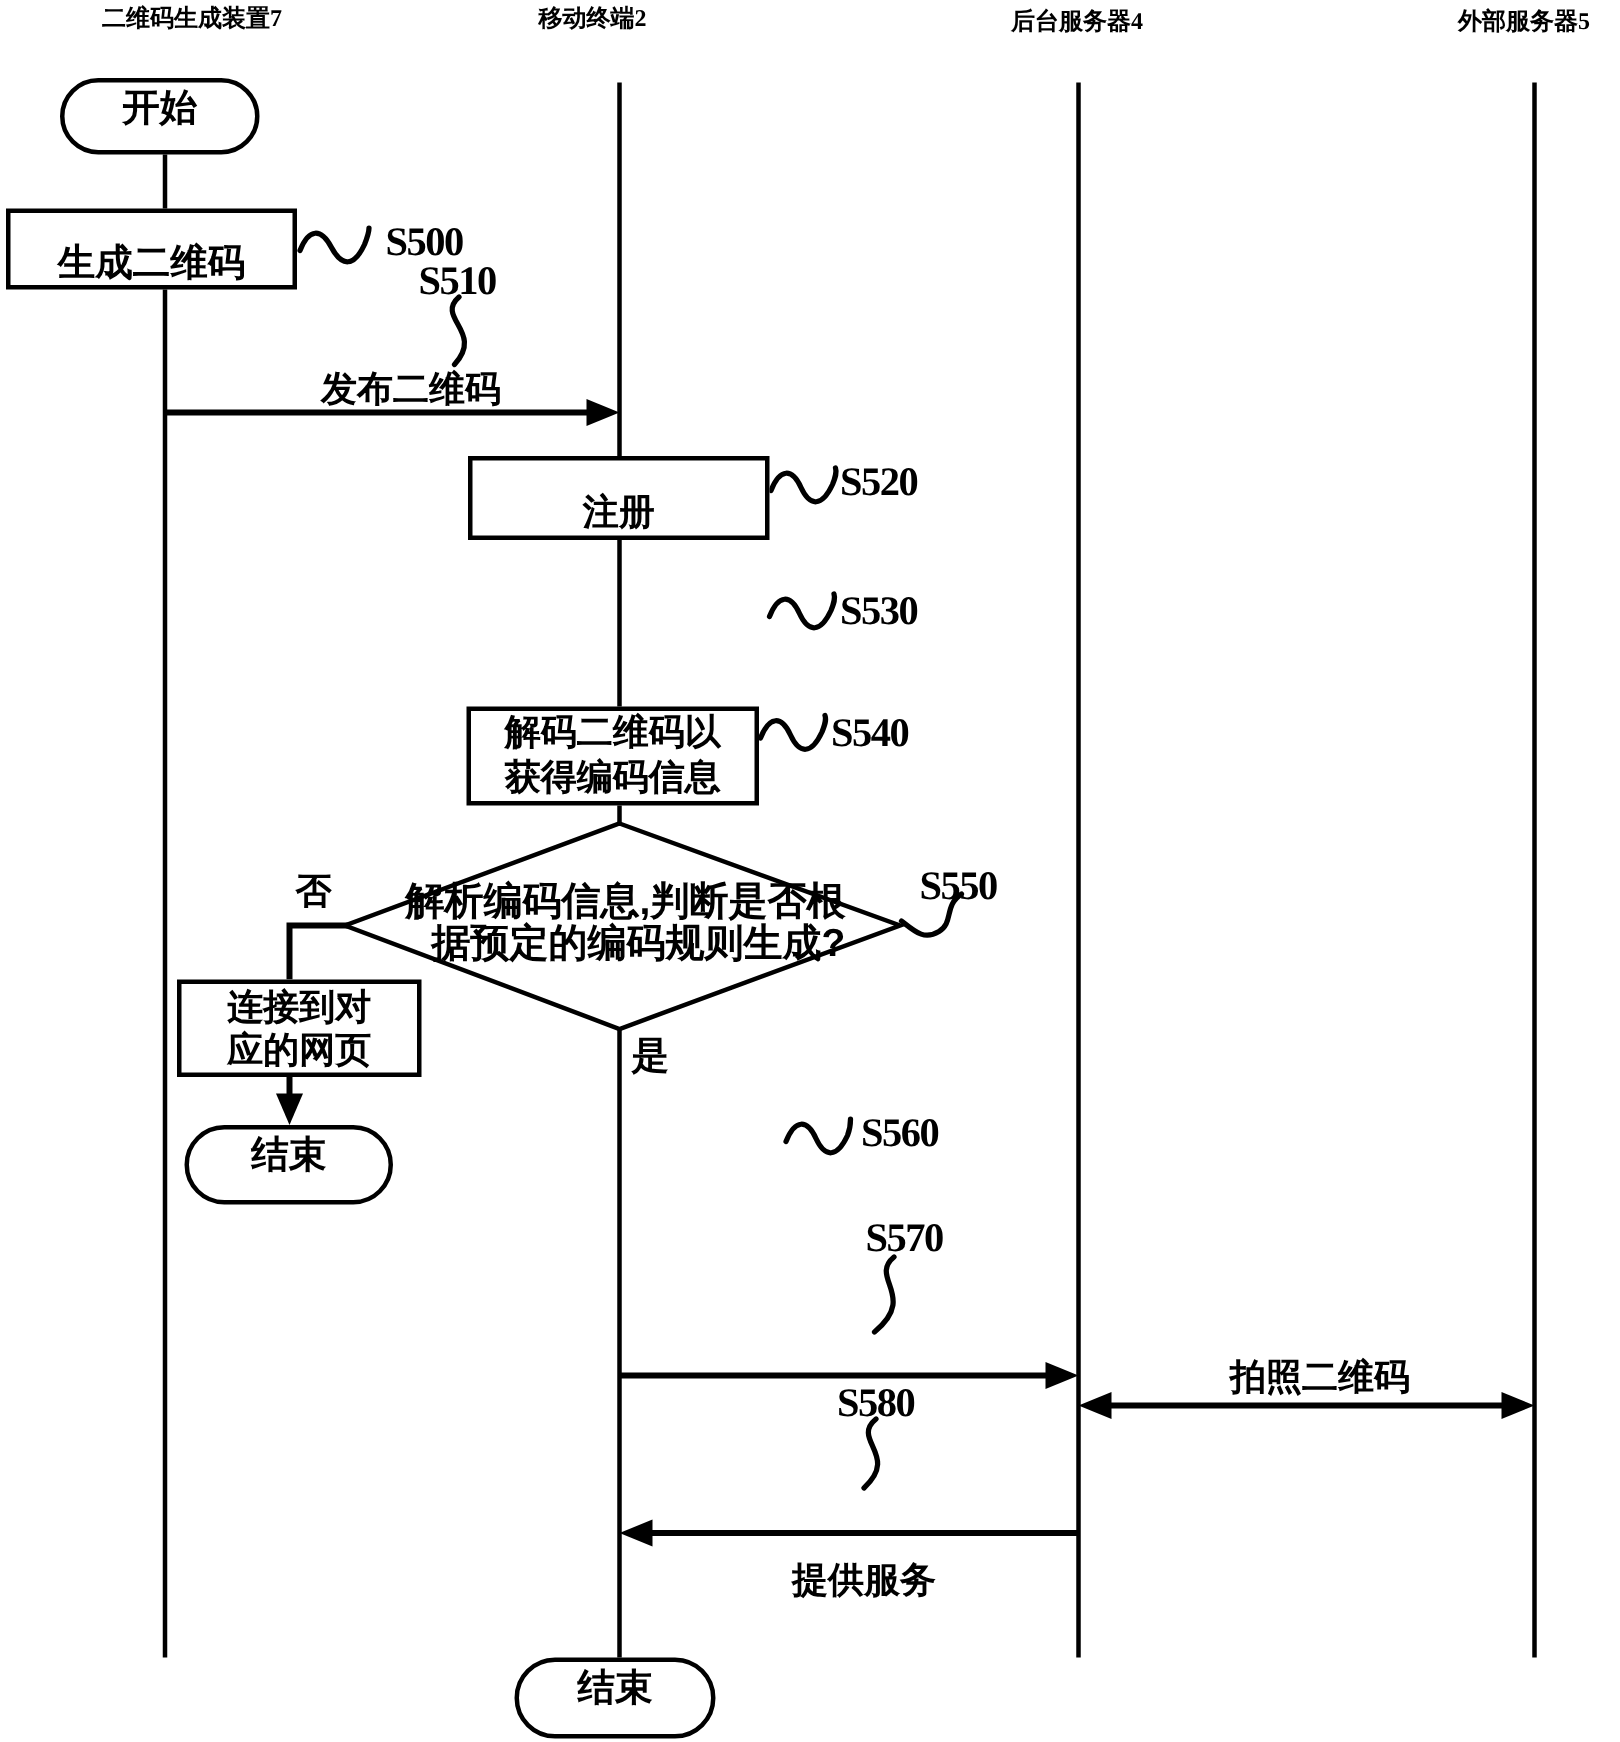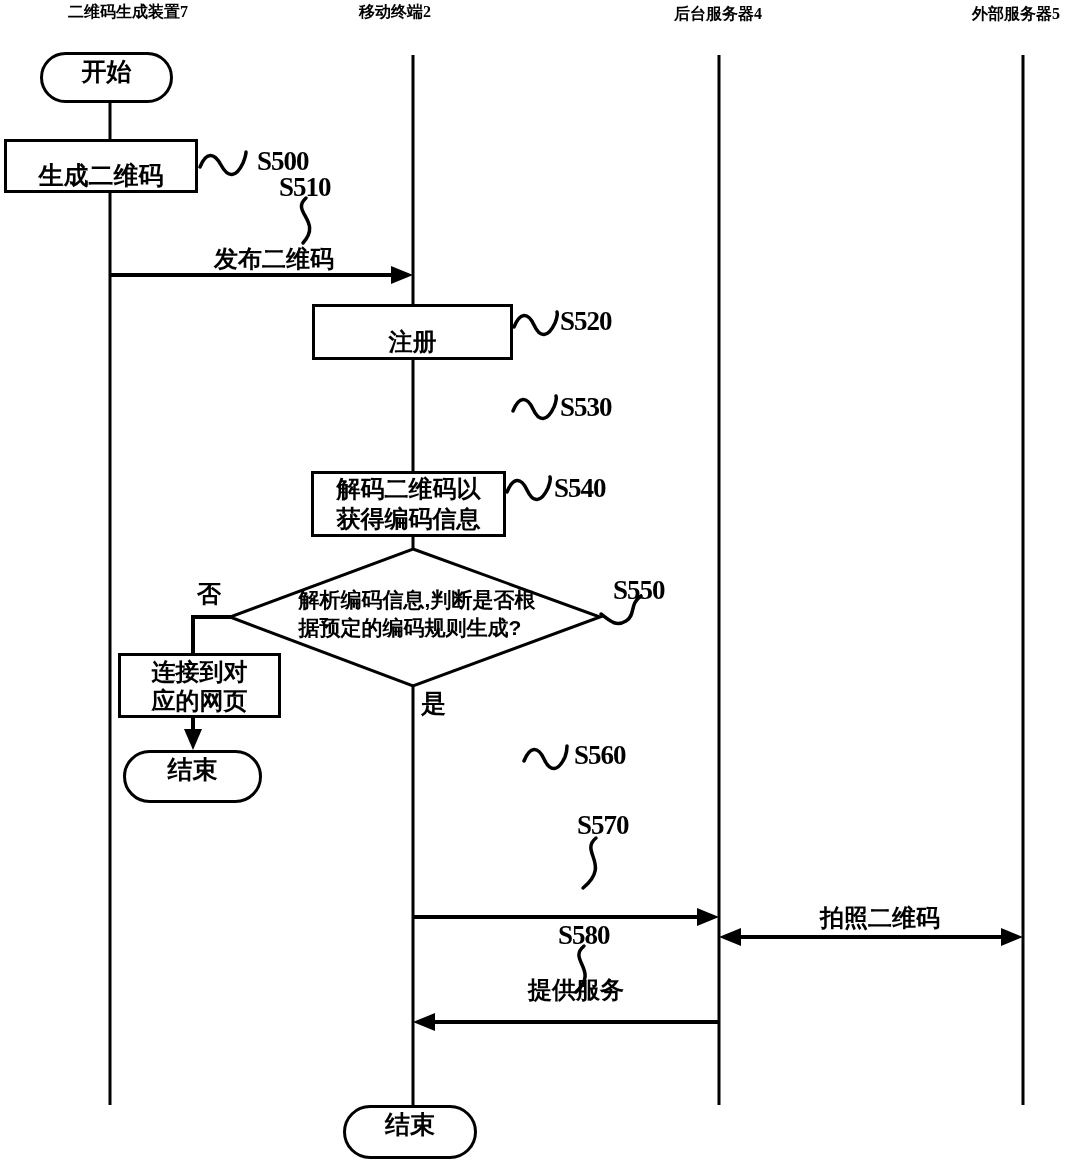--- a/index.html
+++ b/index.html
@@ -9,22 +9,22 @@
   .hdr{position:absolute;transform:translateX(-50%);font-size:16px;font-weight:bold;white-space:nowrap;font-family:Liberation Serif, serif;}
   .box{position:absolute;border:3px solid #000;background:#fff;display:flex;flex-direction:column;
        align-items:center;justify-content:flex-end;text-align:center;font-weight:bold;
        font-size:24px;line-height:30px;white-space:nowrap;}
   .oval{position:absolute;border:3px solid #000;background:#fff;display:flex;align-items:flex-start;
         justify-content:center;font-weight:bold;font-size:25px;border-radius:28px;white-space:nowrap;}
   .lbl{position:absolute;font-weight:bold;font-size:24px;white-space:nowrap;}
   .cx{transform:translateX(-50%);}
   .step{position:absolute;font-family:"Liberation Serif","DejaVu Serif",serif;font-weight:bold;
         font-size:27px;white-space:nowrap;letter-spacing:-1px;}
-  .dtext{position:absolute;transform:translateX(-50%);font-weight:bold;font-size:21px;
-         line-height:28px;text-align:left;white-space:nowrap;}
+  .dtext{position:absolute;transform:translateX(-50%);font-weight:bold;font-size:26px;
+         line-height:28px;text-align:right;white-space:nowrap;}
   .dtext span{display:block;}
   .box span{display:block;}
 </style>
 </head>
 <body>
 
 <div id="stage">
 
   <svg id="geom" viewBox="0 0 1080 1161" xmlns="http://www.w3.org/2000/svg">
 
@@ -101,21 +101,21 @@
   <div class="dtext" style="left:417px;top:586px">
     <span>解析编码信息,判断是否根</span>
     <span>据预定的编码规则生成?</span>
   </div>
 
   <div class="lbl" style="left:197px;top:578px">否</div>
   <div class="lbl" style="left:421px;top:687px;font-size:25px">是</div>
 
   <div class="lbl cx" style="left:274px;top:243px">发布二维码</div>
   <div class="lbl cx" style="left:880px;top:902px">拍照二维码</div>
-  <div class="lbl cx" style="left:576px;top:974px">提供服务</div>
+  <div class="lbl cx" style="left:576px;top:1037px">提供服务</div>
 
   <div class="step" style="left:257px;top:146px">S500</div>
   <div class="step" style="left:279px;top:172px">S510</div>
   <div class="step" style="left:560px;top:306px">S520</div>
   <div class="step" style="left:560px;top:392px">S530</div>
   <div class="step" style="left:554px;top:473px">S540</div>
   <div class="step" style="left:613px;top:575px">S550</div>
   <div class="step" style="left:574px;top:740px">S560</div>
   <div class="step" style="left:577px;top:810px">S570</div>
   <div class="step" style="left:558px;top:920px">S580</div>

